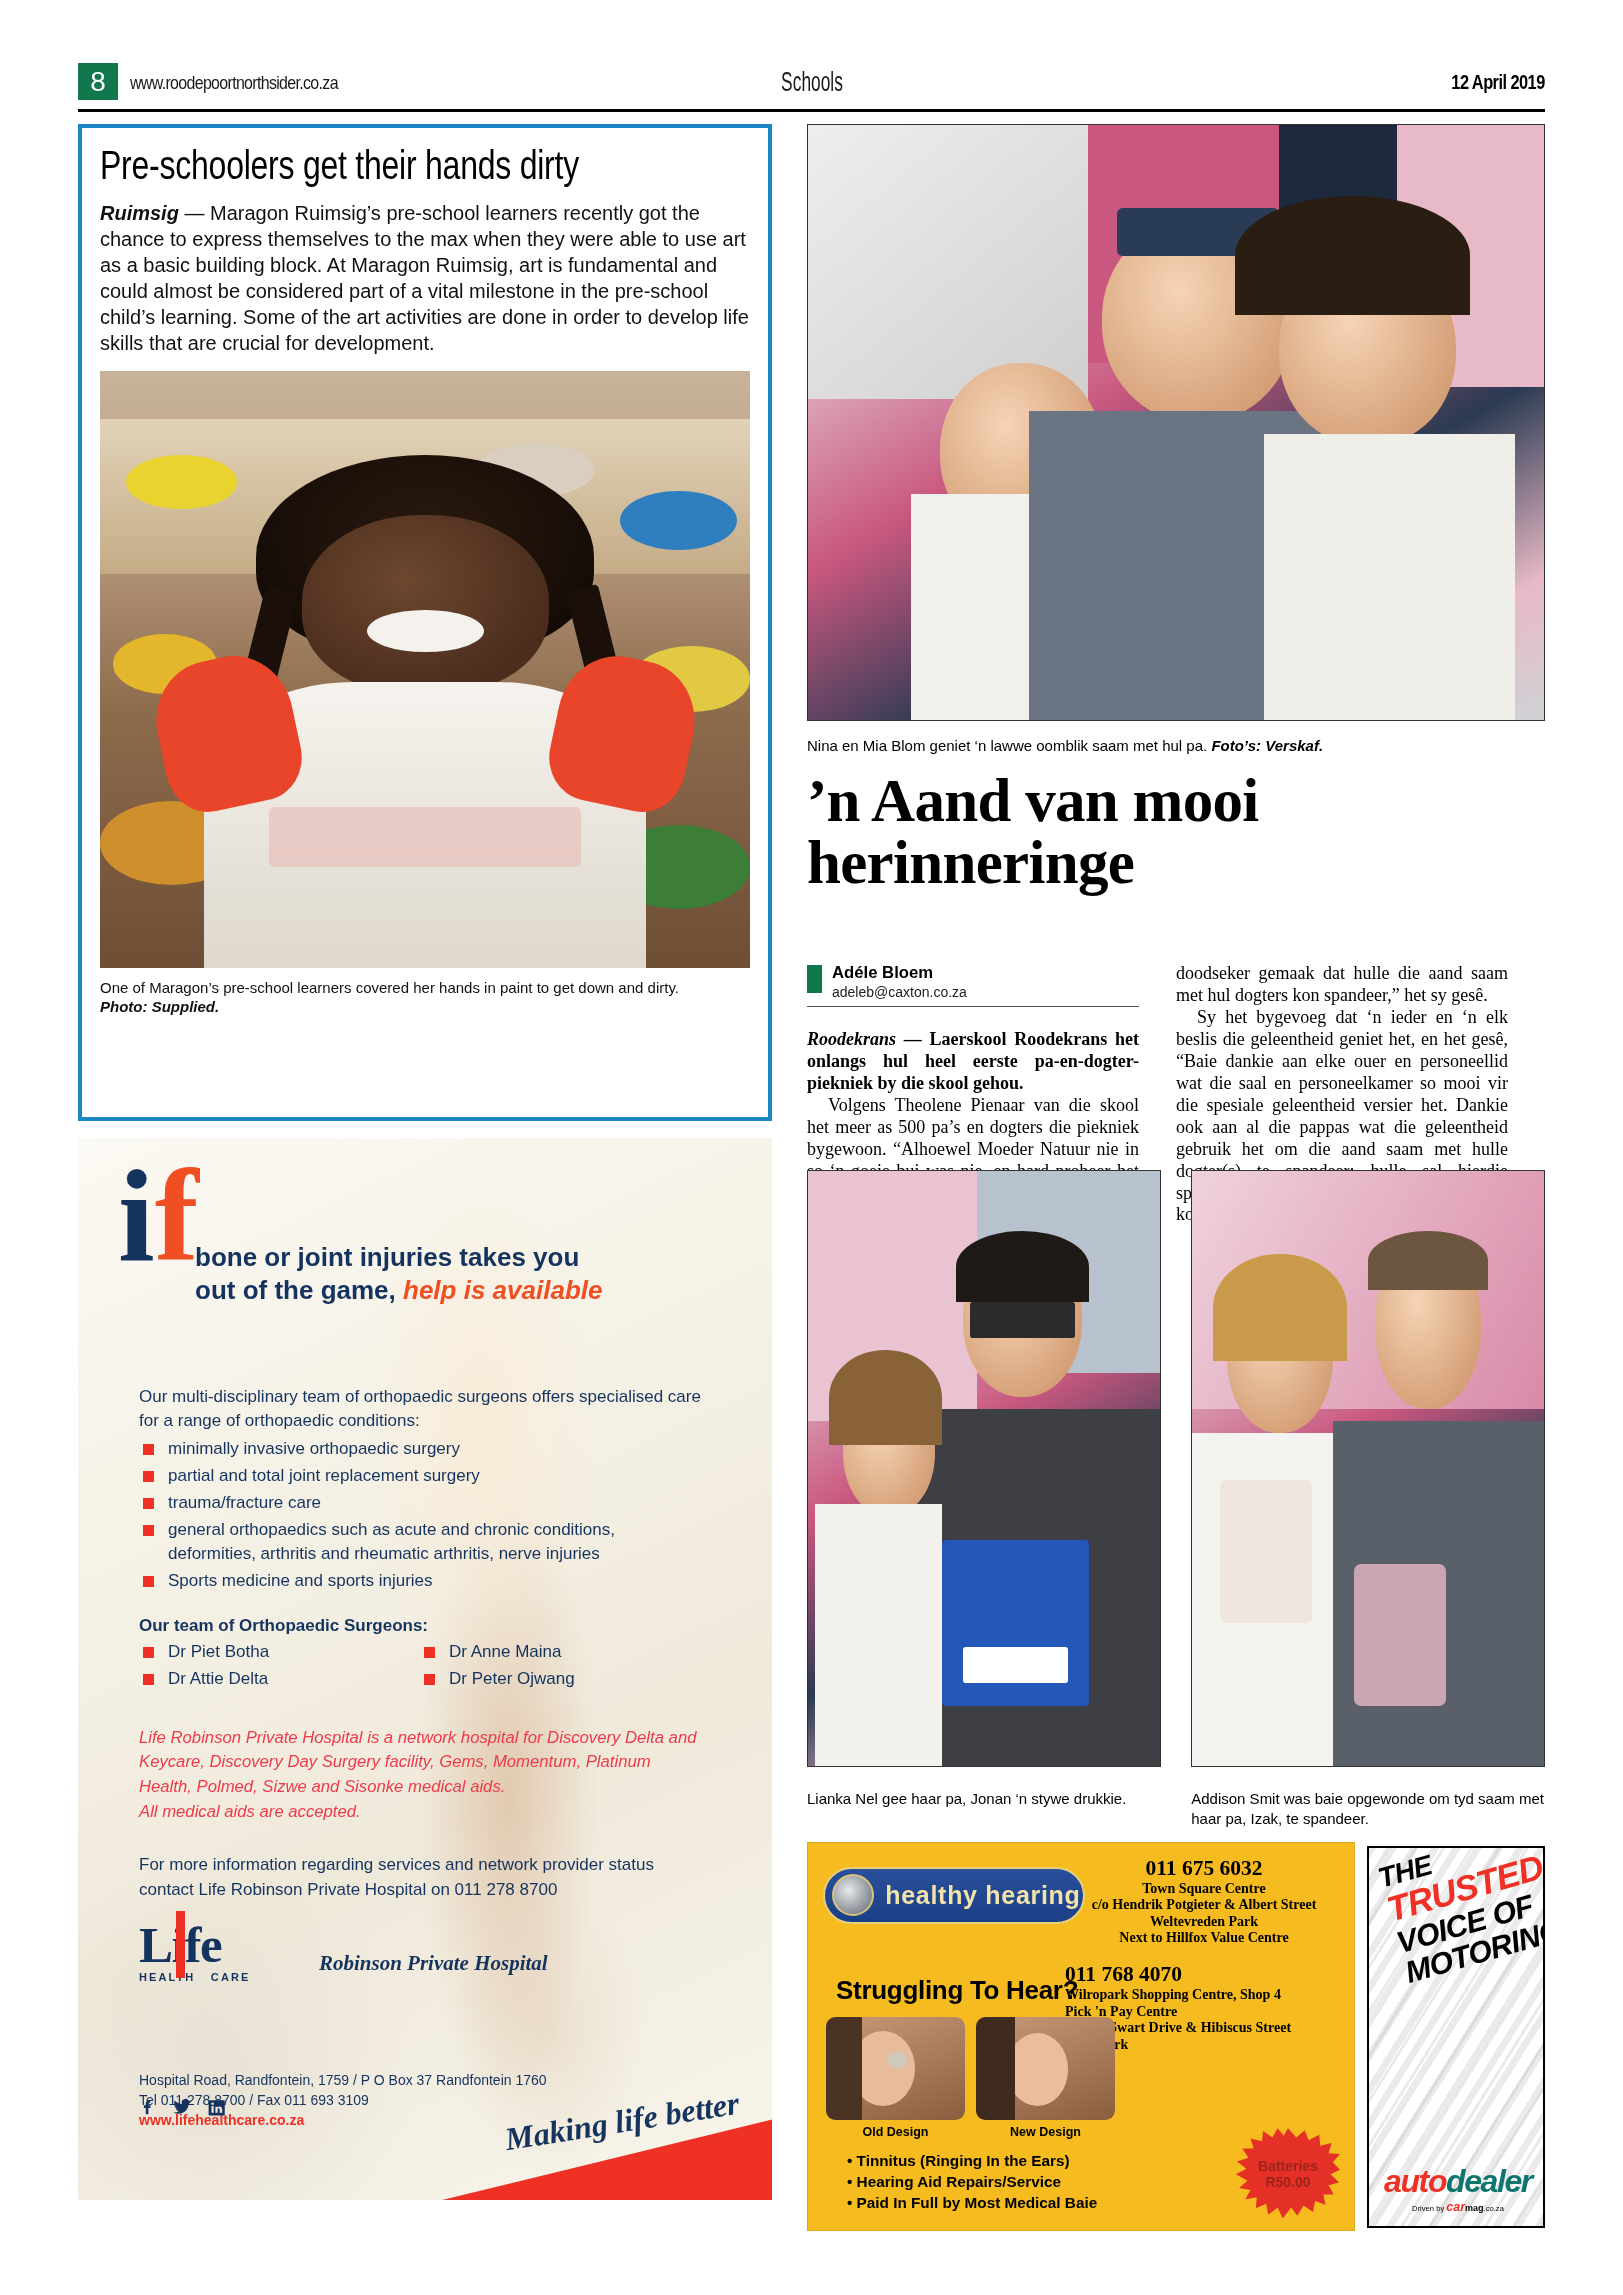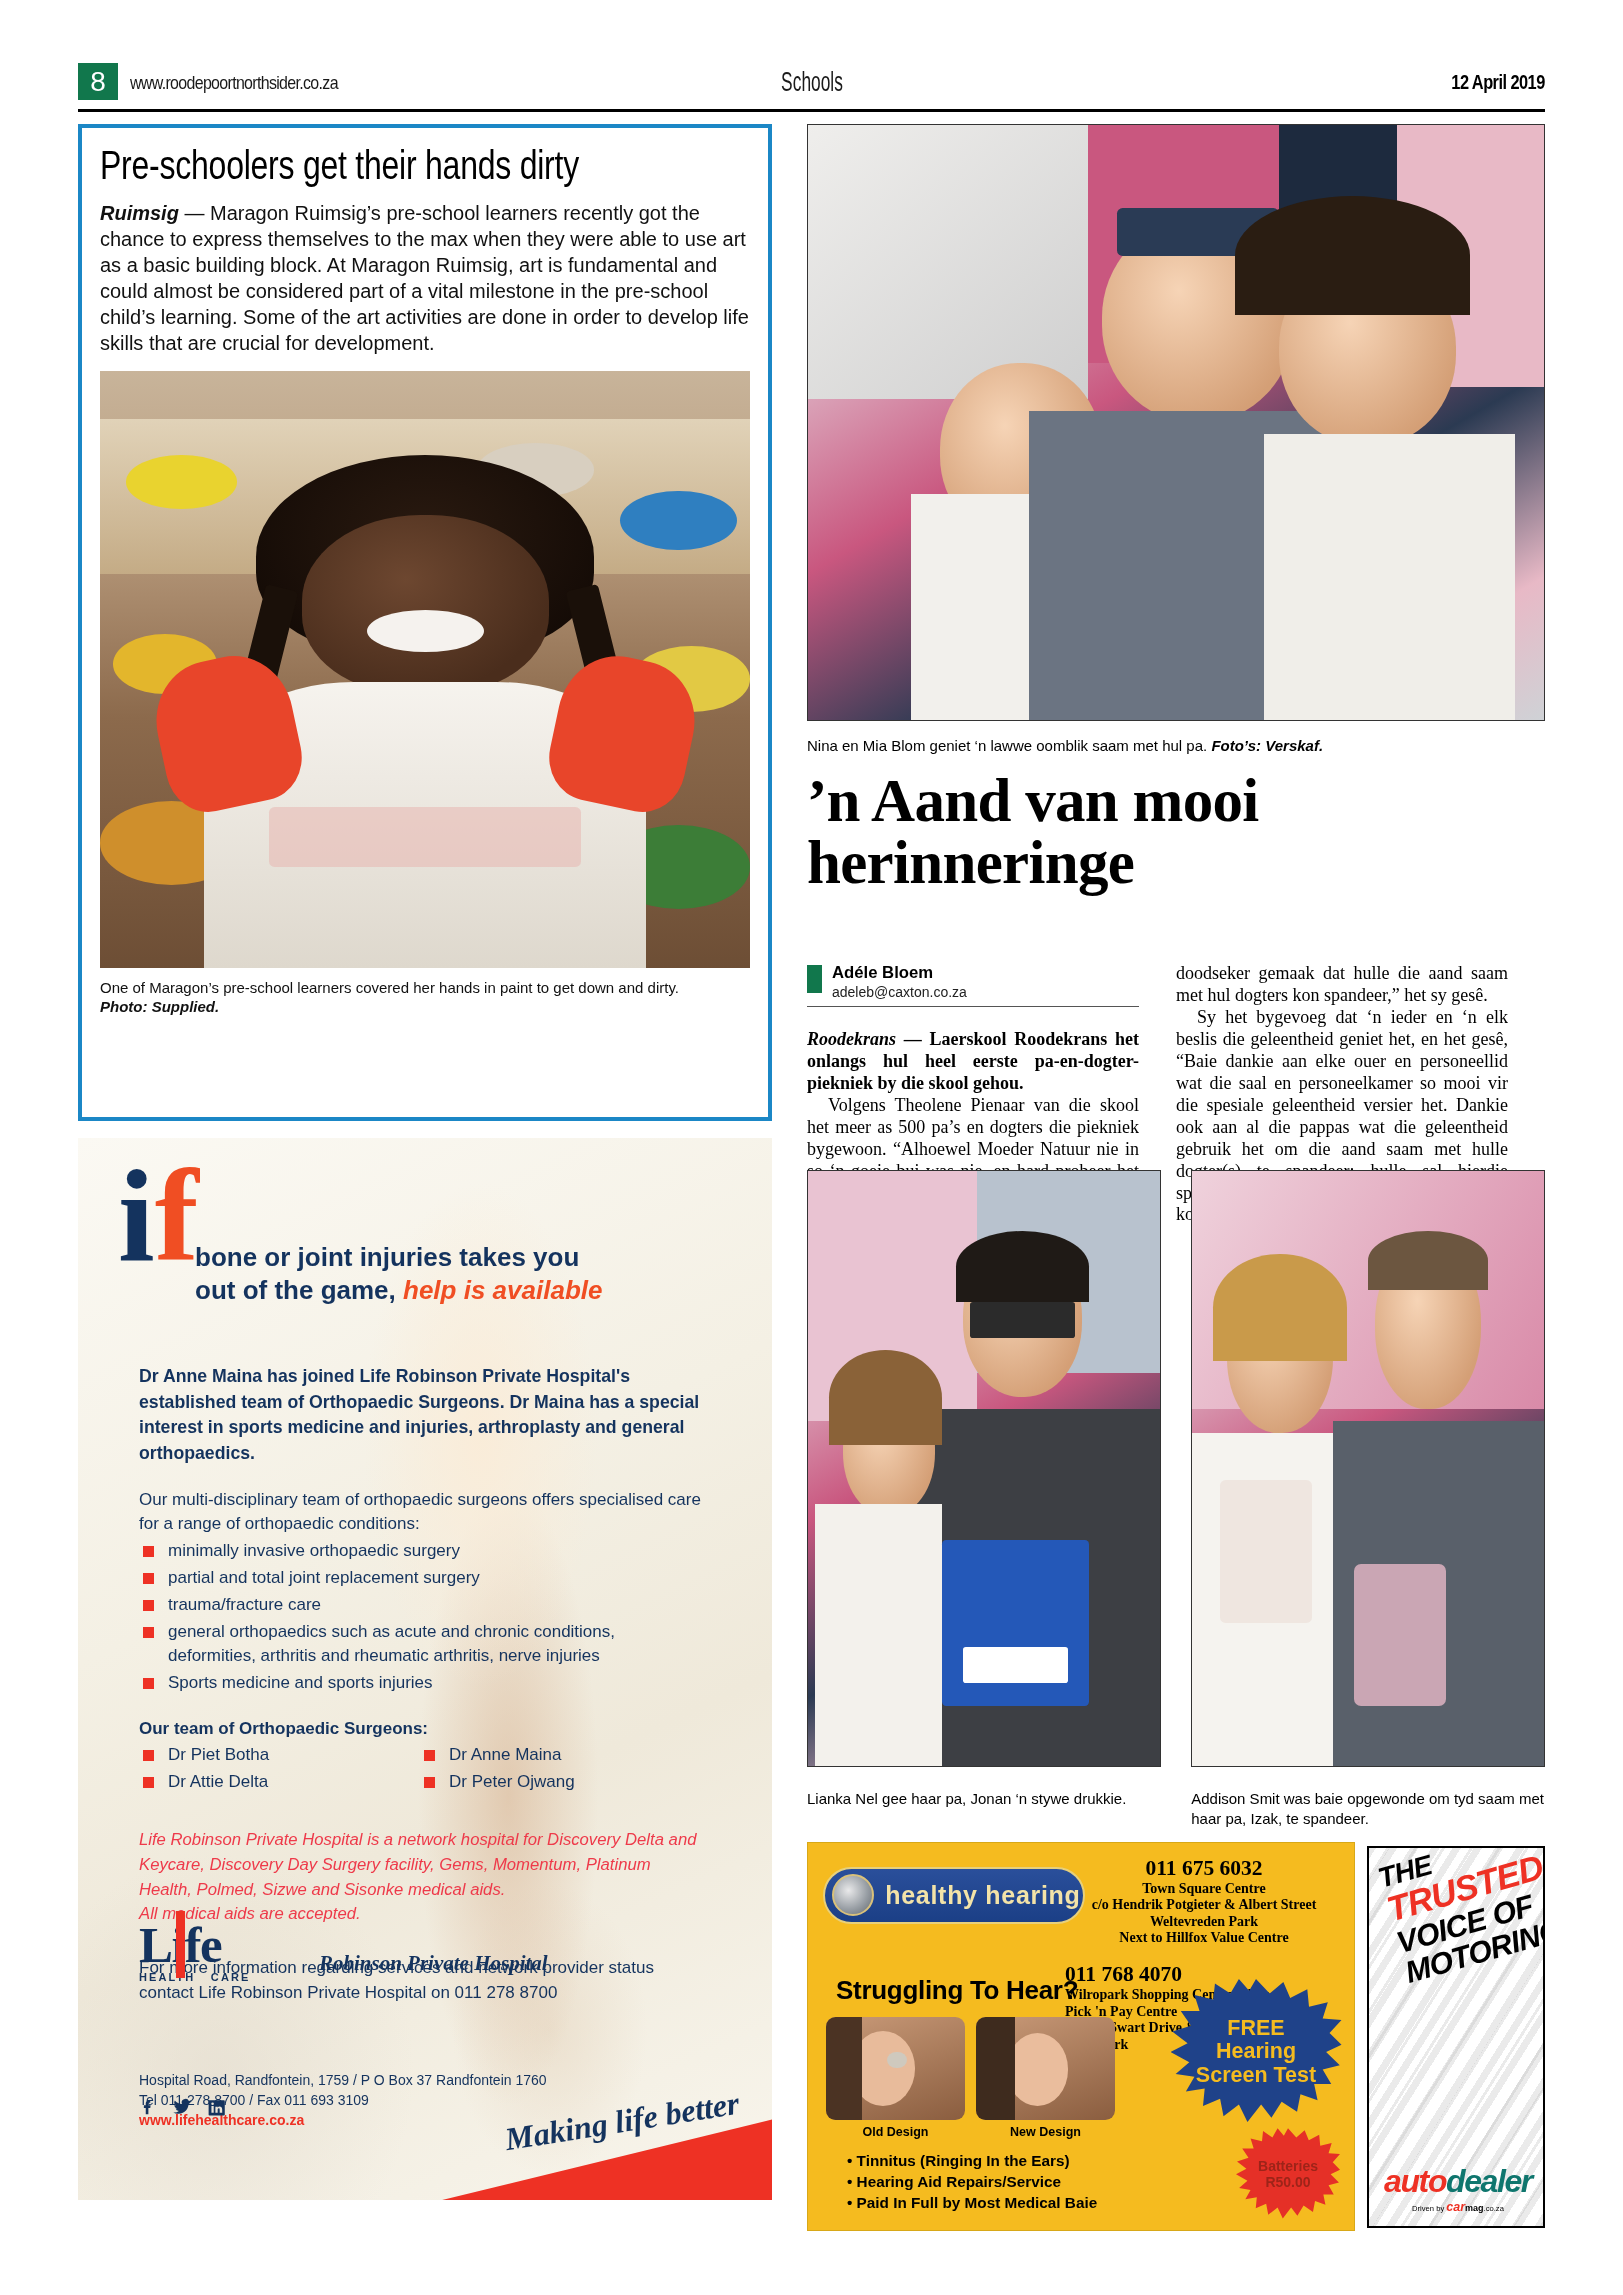--- a/index.html
+++ b/index.html
@@ -452,21 +452,20 @@
 
   <div class="life-if"><span class="i">i</span><span class="f">f</span></div>
 
   <div class="life-slogan">
     <span>bone or joint injuries takes you</span><br>
     <span>out of the game,</span>
     <span class="help">help is available</span>
   </div>
 
   <div class="life-copy">
-    <div class="para-bold">Dr Anne Maina has joined Life Robinson Private Hospital's established team of Orthopaedic Surgeons. Dr Maina has a special interest in sports medicine and injuries, arthroplasty and general orthopaedics.</div>
     <div class="para">Our multi-disciplinary team of orthopaedic surgeons offers specialised care for a range of orthopaedic conditions:</div>
     <ul class="life-list">
       <li>minimally invasive orthopaedic surgery</li>
       <li>partial and total joint replacement surgery</li>
       <li>trauma/fracture care</li>
       <li>general orthopaedics such as acute and chronic conditions, deformities, arthritis and rheumatic arthritis, nerve injuries</li>
       <li>Sports medicine and sports injuries</li>
     </ul>
 
     <div class="team-title">Our team of Orthopaedic Surgeons:</div>
@@ -556,25 +555,20 @@
     <div class="hh-ear-label">Old Design</div>
     <div class="hh-ear-label">New Design</div>
   </div>
 
   <ul class="hh-bullets">
     <li>Tinnitus (Ringing In the Ears)</li>
     <li>Hearing Aid Repairs/Service</li>
     <li>Paid In Full by Most Medical Baie</li>
   </ul>
 
-  <div class="hh-star">
-    <div>FREE</div>
-    <div>Hearing</div>
-    <div>Screen Test</div>
-  </div>
 
   <div class="hh-badge">
     <div>Batteries</div>
     <div>R50.00</div>
   </div>
 </div>
 
 <div class="auto-ad">
   <div class="auto-lines">
     <div class="l1">THE</div>

